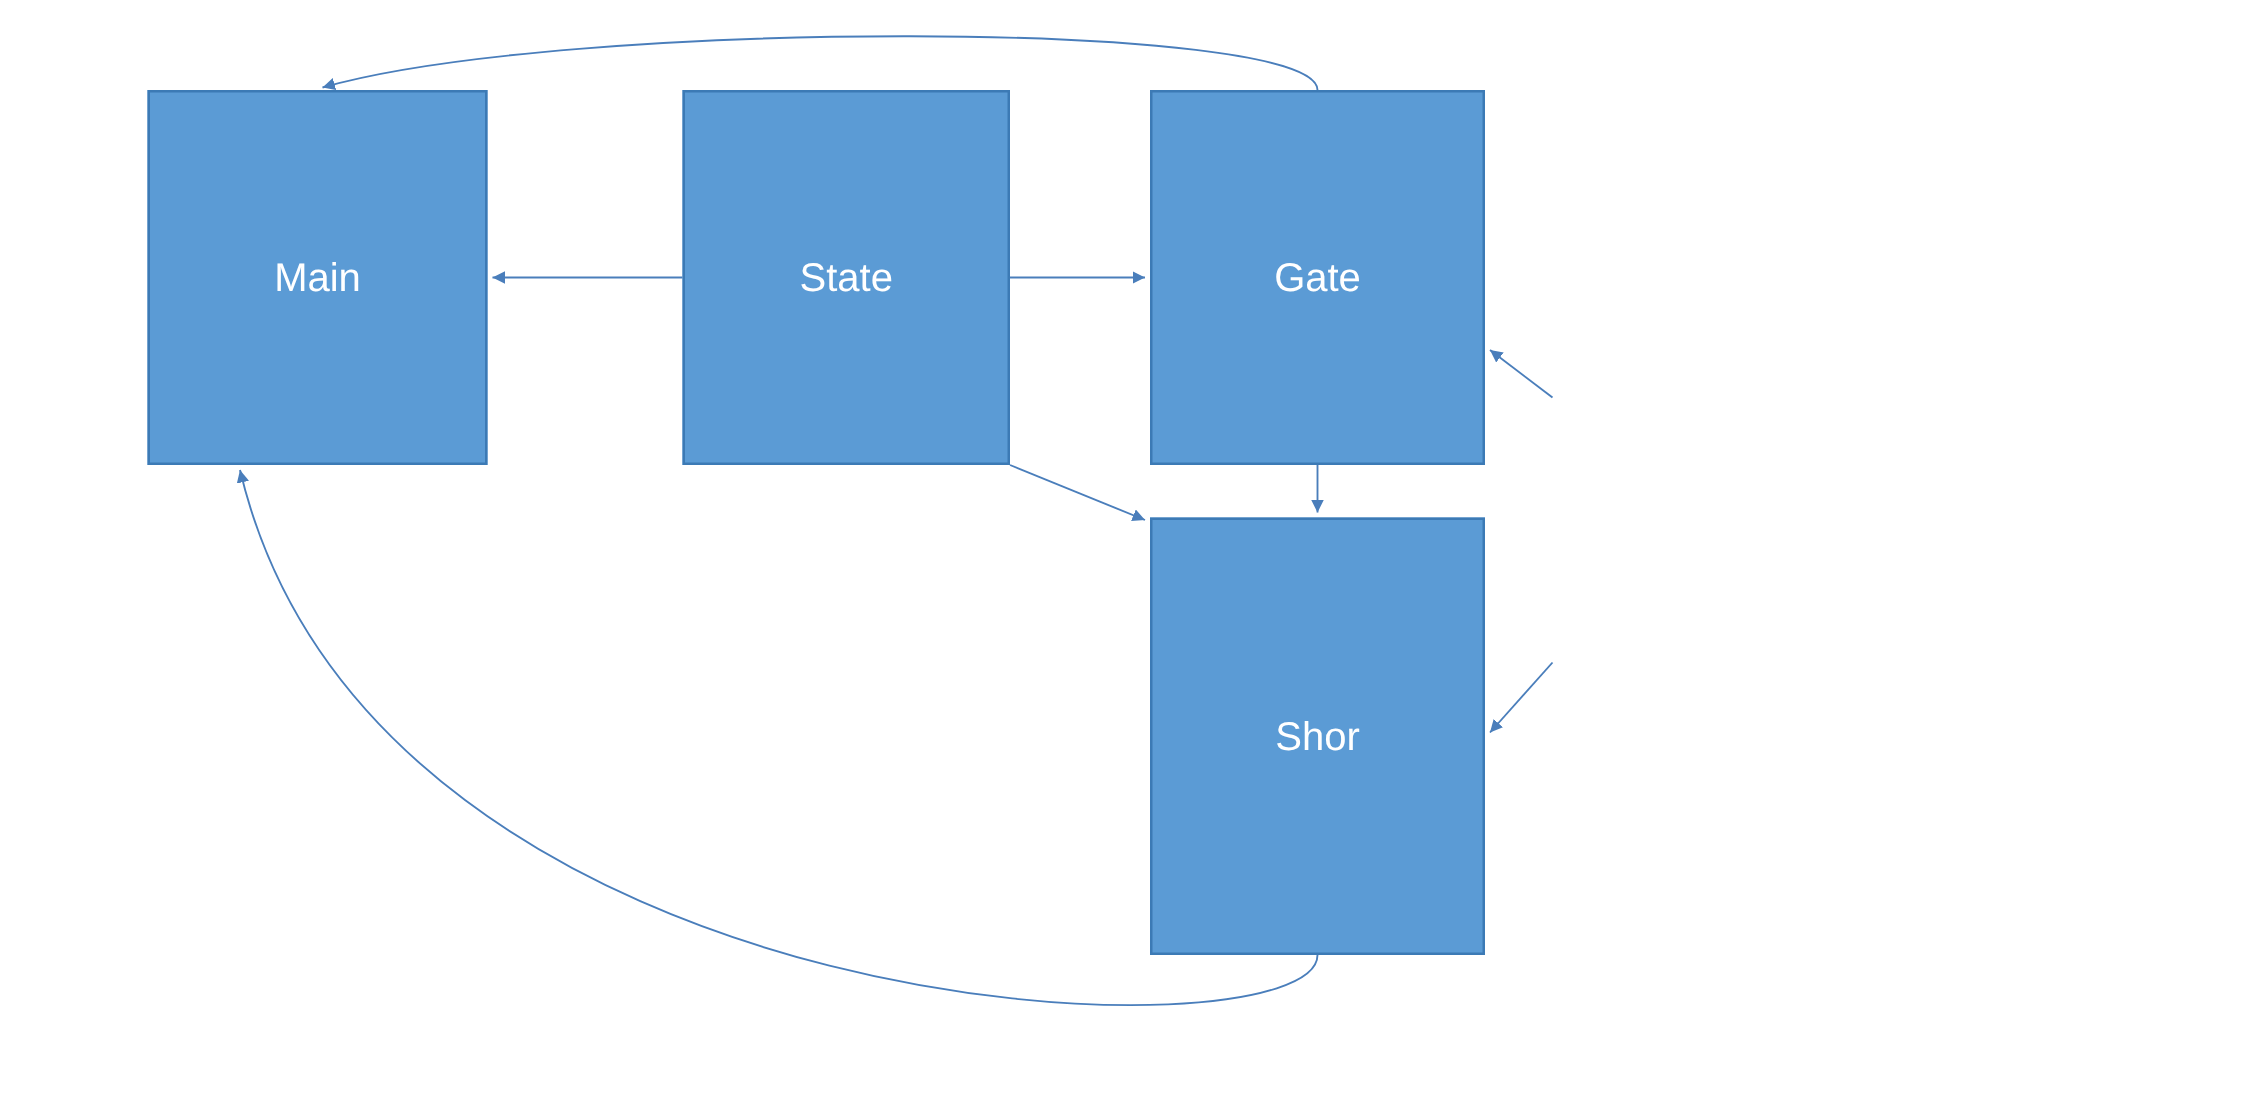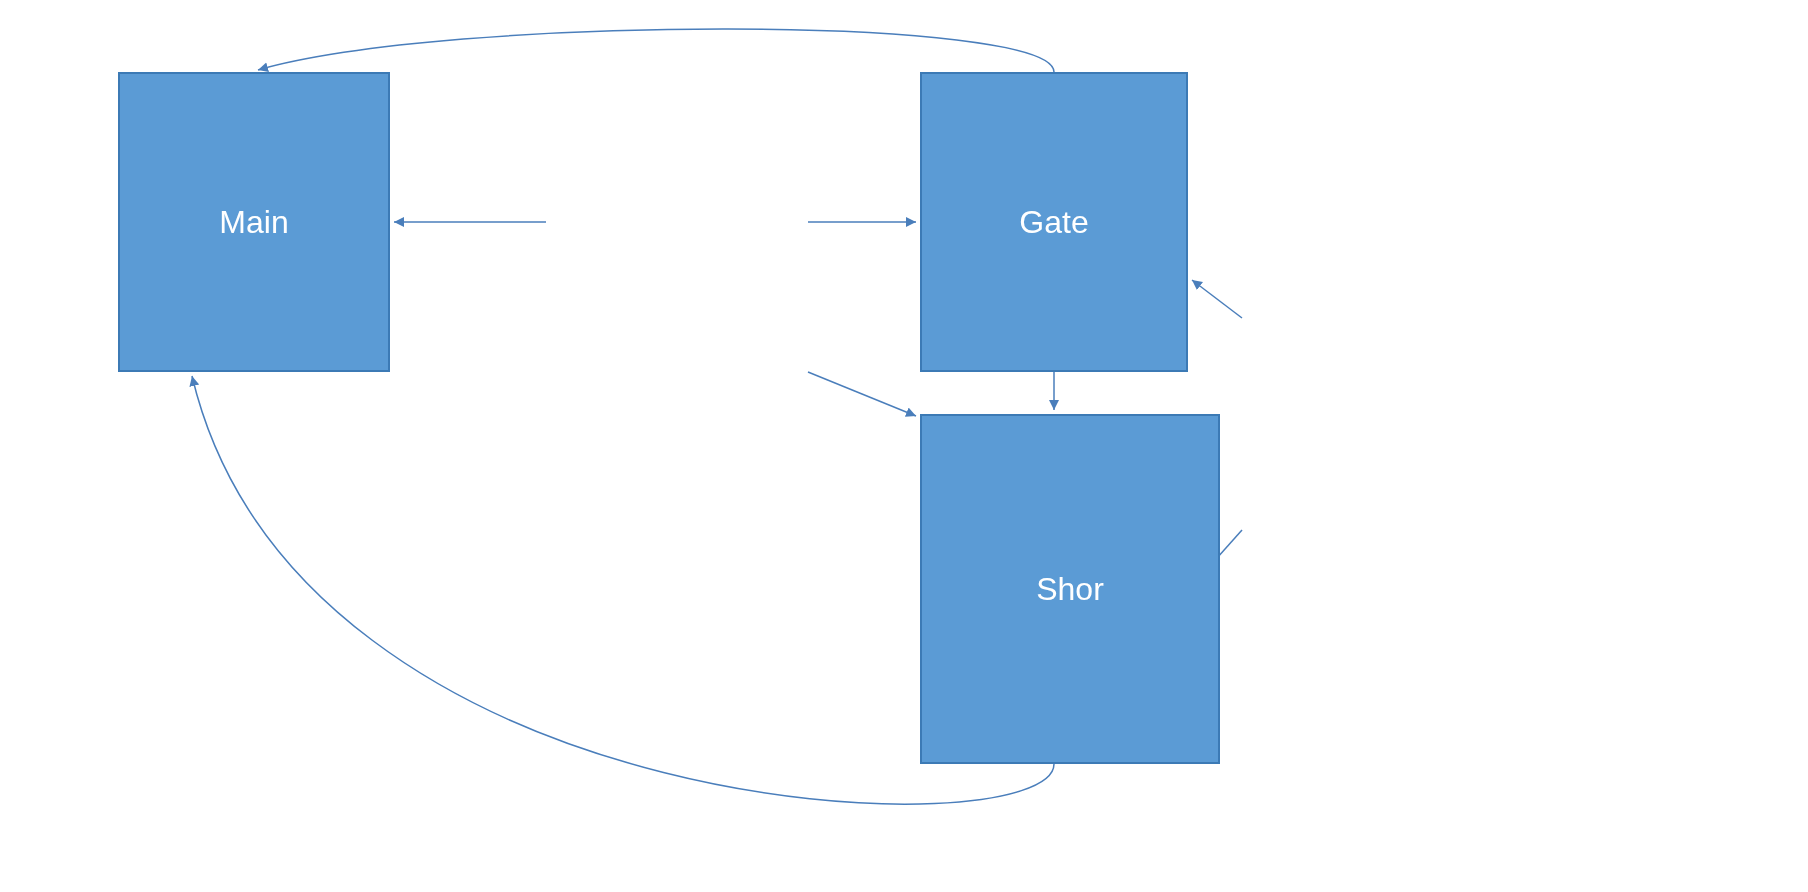--- a/index.html
+++ b/index.html
@@ -47,21 +47,21 @@
     .node-gate {
       left: 920px;
       top: 72px;
       width: 268px;
       height: 300px;
       align-items: center;
     }
     .node-shor {
       left: 920px;
       top: 414px;
-      width: 300px;
+      width: 268px;
       height: 350px;
     }
     .node-arithmetic {
       left: 1242px;
       top: 238px;
       width: 274px;
       height: 354px;
     }
     svg.connectors {
       position: absolute;
@@ -98,20 +98,23 @@
 
     <line x1="1242" y1="318" x2="1192" y2="280" stroke="#4a7ebb" stroke-width="1.5" marker-end="url(#arrow)"></line>
 
     <line x1="1242" y1="530" x2="1192" y2="586" stroke="#4a7ebb" stroke-width="1.5" marker-end="url(#arrow)"></line>
   </svg>
 
   <div class="node node-main">
     <span>Main</span>
   </div>
 
+  <div class="node node-state">
+    <span>State</span>
+  </div>
 
   <div class="node node-gate">
     <span>Gate</span>
   </div>
 
   <div class="node node-shor">
     <span>Shor</span>
   </div>
 
 

